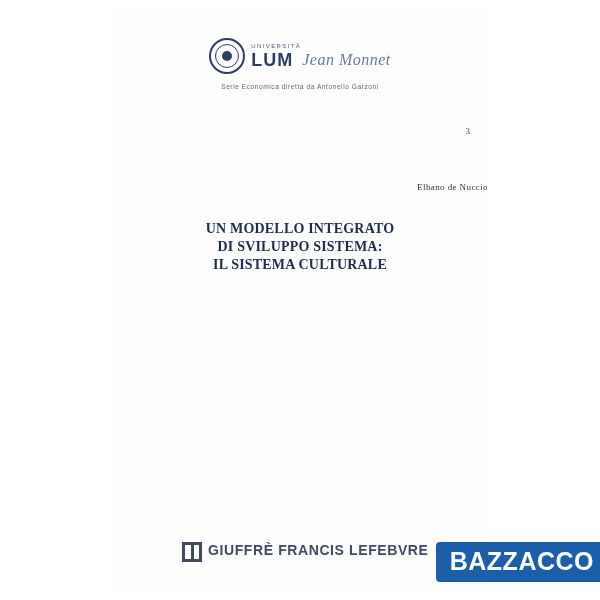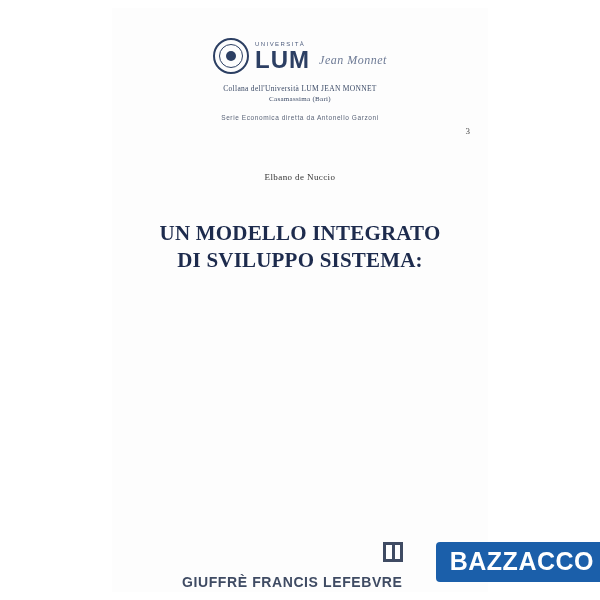--- a/index.html
+++ b/index.html
@@ -79,31 +79,31 @@
   .wordmark .uni {
     font-family: "Liberation Sans", sans-serif;
     font-size: 6px;
     letter-spacing: 1.4px;
     color: #4e5d7e;
     display: block;
     margin-bottom: 1px;
   }
   .wordmark .lum {
     font-family: "Liberation Sans", sans-serif;
-    font-size: 24px;
+    font-size: 18px;
     font-weight: bold;
     letter-spacing: 1px;
     color: #2c3f63;
     display: inline-block;
     vertical-align: middle;
   }
   .wordmark .jm {
     font-family: "Liberation Serif", serif;
     font-style: italic;
-    font-size: 12px;
+    font-size: 16px;
     color: #6d7a95;
     display: inline-block;
     vertical-align: middle;
     margin-left: 5px;
     letter-spacing: 0.5px;
   }
   .collana {
     margin-top: 9px;
     font-family: "Liberation Serif", serif;
     font-size: 7.5px;
@@ -129,61 +129,60 @@
     top: 118px;
     font-family: "Liberation Serif", serif;
     font-size: 9px;
     color: #4a4a4a;
   }
 
   
   .author {
     position: absolute;
     left: 0;
-    top: 164px;
-    width: 376px;
-    text-align: center;
+    top: 174px;
+    width: 376px;
+    text-align: right;
     font-family: "Liberation Serif", serif;
     font-size: 9px;
     color: #333333;
     letter-spacing: 0.4px;
   }
 
   
   .title {
     position: absolute;
     left: 0;
     top: 212px;
     width: 376px;
     text-align: center;
     font-family: "Liberation Serif", serif;
     font-weight: bold;
-    font-size: 21px;
+    font-size: 14px;
     line-height: 1.28;
     color: #1d2b4d;
     letter-spacing: 0.2px;
   }
   .title .ln { display: block; }
 
   
   .footer {
     position: absolute;
     left: 0;
     bottom: 22px;
     width: 376px;
     height: 34px;
   }
   .giuffre {
     position: absolute;
     left: 70px;
     top: 6px;
     display: flex;
-    align-items: flex-end;
-    gap: 12px;
-    flex-direction: column;
+    align-items: flex-start;
+    gap: 6px;
   }
   .g-mark {
     width: 20px;
     height: 20px;
     background: #3f4b63;
     position: relative;
     flex: 0 0 auto;
   }
   .g-mark::before {
     content: "";
@@ -238,35 +237,32 @@
     <div class="logo-block">
       <div class="logo-row">
         <div class="crest"></div>
         <div class="wordmark">
           <span class="uni">UNIVERSITÀ</span>
           <span class="lum">LUM</span>
           <span class="jm">Jean Monnet</span>
         </div>
       </div>
 
-      <div class="collana">
-        <span>Collana dell'Università LUM JEAN MONNET</span>
-        <span class="l2">Casamassima (Bari)</span>
-      </div>
 
       <div class="serie">Serie Economica diretta da Antonello Garzoni</div>
     </div>
 
     <div class="series-number">3</div>
 
     <div class="author">Elbano de Nuccio</div>
 
     <div class="title">
       <span class="ln">UN MODELLO INTEGRATO</span>
       <span class="ln">DI SVILUPPO SISTEMA:</span>
+      <span class="ln">IL SISTEMA CULTURALE</span>
     </div>
 
     <div class="footer">
       <div class="giuffre">
         <div class="g-mark"></div>
         <div class="g-text">GIUFFRÈ FRANCIS LEFEBVRE</div>
       </div>
     </div>
 
   </div>

